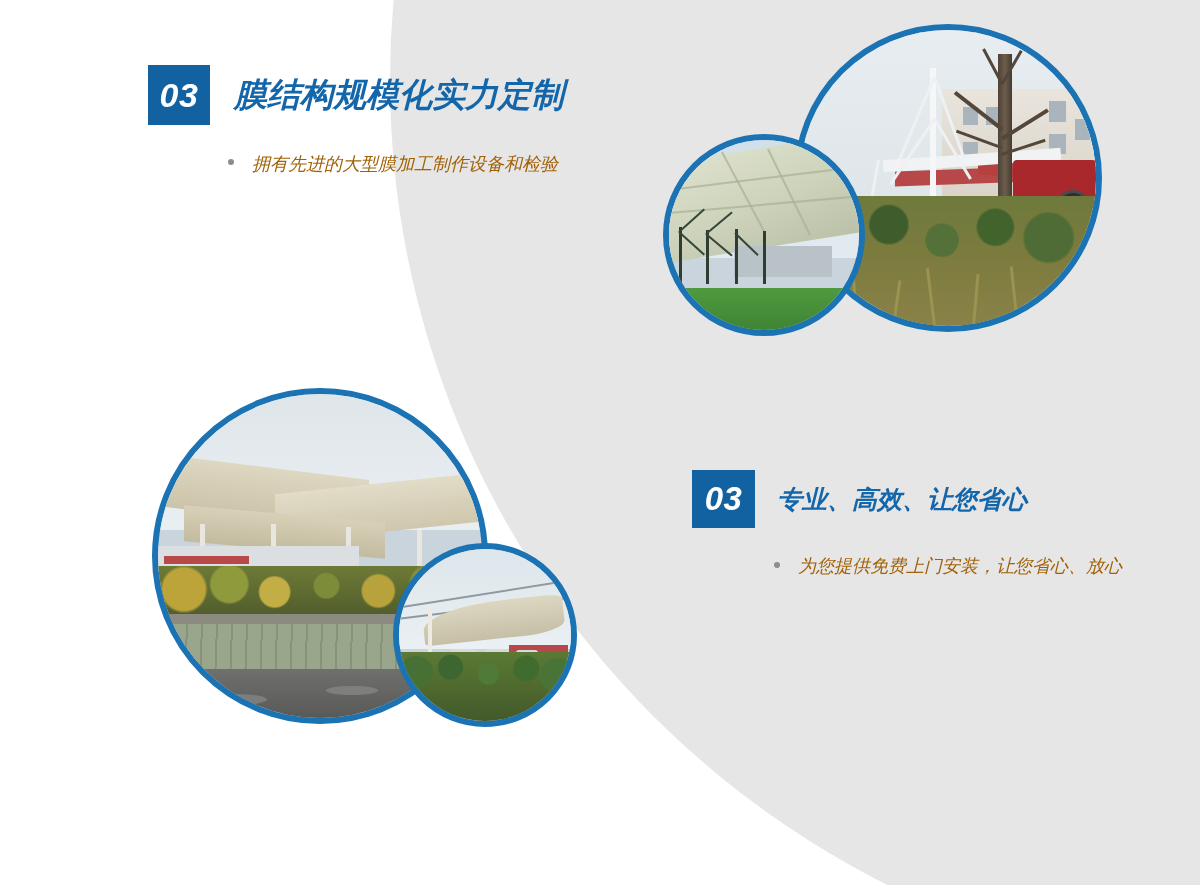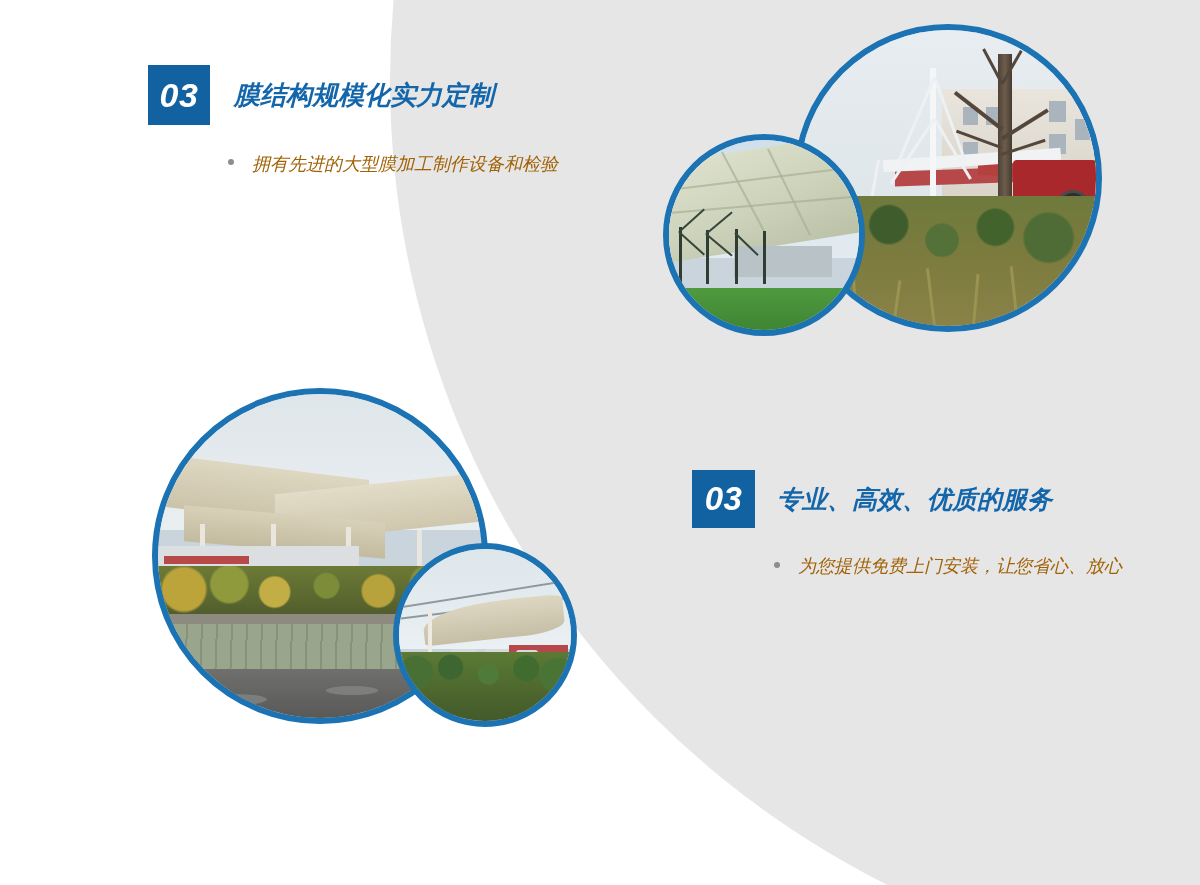--- a/index.html
+++ b/index.html
@@ -47,21 +47,21 @@
     top:0.62em;
     width:6px; height:6px;
     border-radius:50%;
     background:#8d8d8d;
   }
   .bullets li .btext { display:block; }
 
   
   #section-03 { left:148px; top:65px; }
   #section-03 .num-badge { width:62px; height:60px; font-size:34px; }
-  #section-03 .sec-title { font-size:26px; margin-left:24px; }
+  #section-03 .sec-title { font-size:33px; margin-left:24px; }
   #section-03 .bullets { margin-top:23px; margin-left:80px; }
   #section-03 .bullets li { font-size:18px; line-height:32px; padding-left:24px; }
 
   
   #section-04 { left:692px; top:470px; }
   #section-04 .num-badge { width:63px; height:58px; font-size:33px; }
   #section-04 .sec-title { font-size:25px; margin-left:22px; }
   #section-04 .bullets { margin-top:23px; margin-left:82px; }
   #section-04 .bullets li { font-size:18px; line-height:31px; padding-left:24px; }
   #section-04 .bullets li + li { margin-top:0; }
@@ -323,21 +323,21 @@
     <li>
       <span class="dot"></span>
       <span class="btext">拥有先进的大型膜加工制作设备和检验</span>
     </li>
   </ul>
 </div>
 
 <div class="section" id="section-04">
   <div class="sec-head">
     <div class="num-badge">03</div>
-    <div class="sec-title">专业、高效、优质的服务</div>
+    <div class="sec-title">专业、高效、让您省心</div>
   </div>
   <ul class="bullets">
     <li>
       <span class="dot"></span>
       <span class="btext">为您提供免费上门安装，让您省心、放心</span>
     </li>
   </ul>
 </div>
 
 </body></html>

